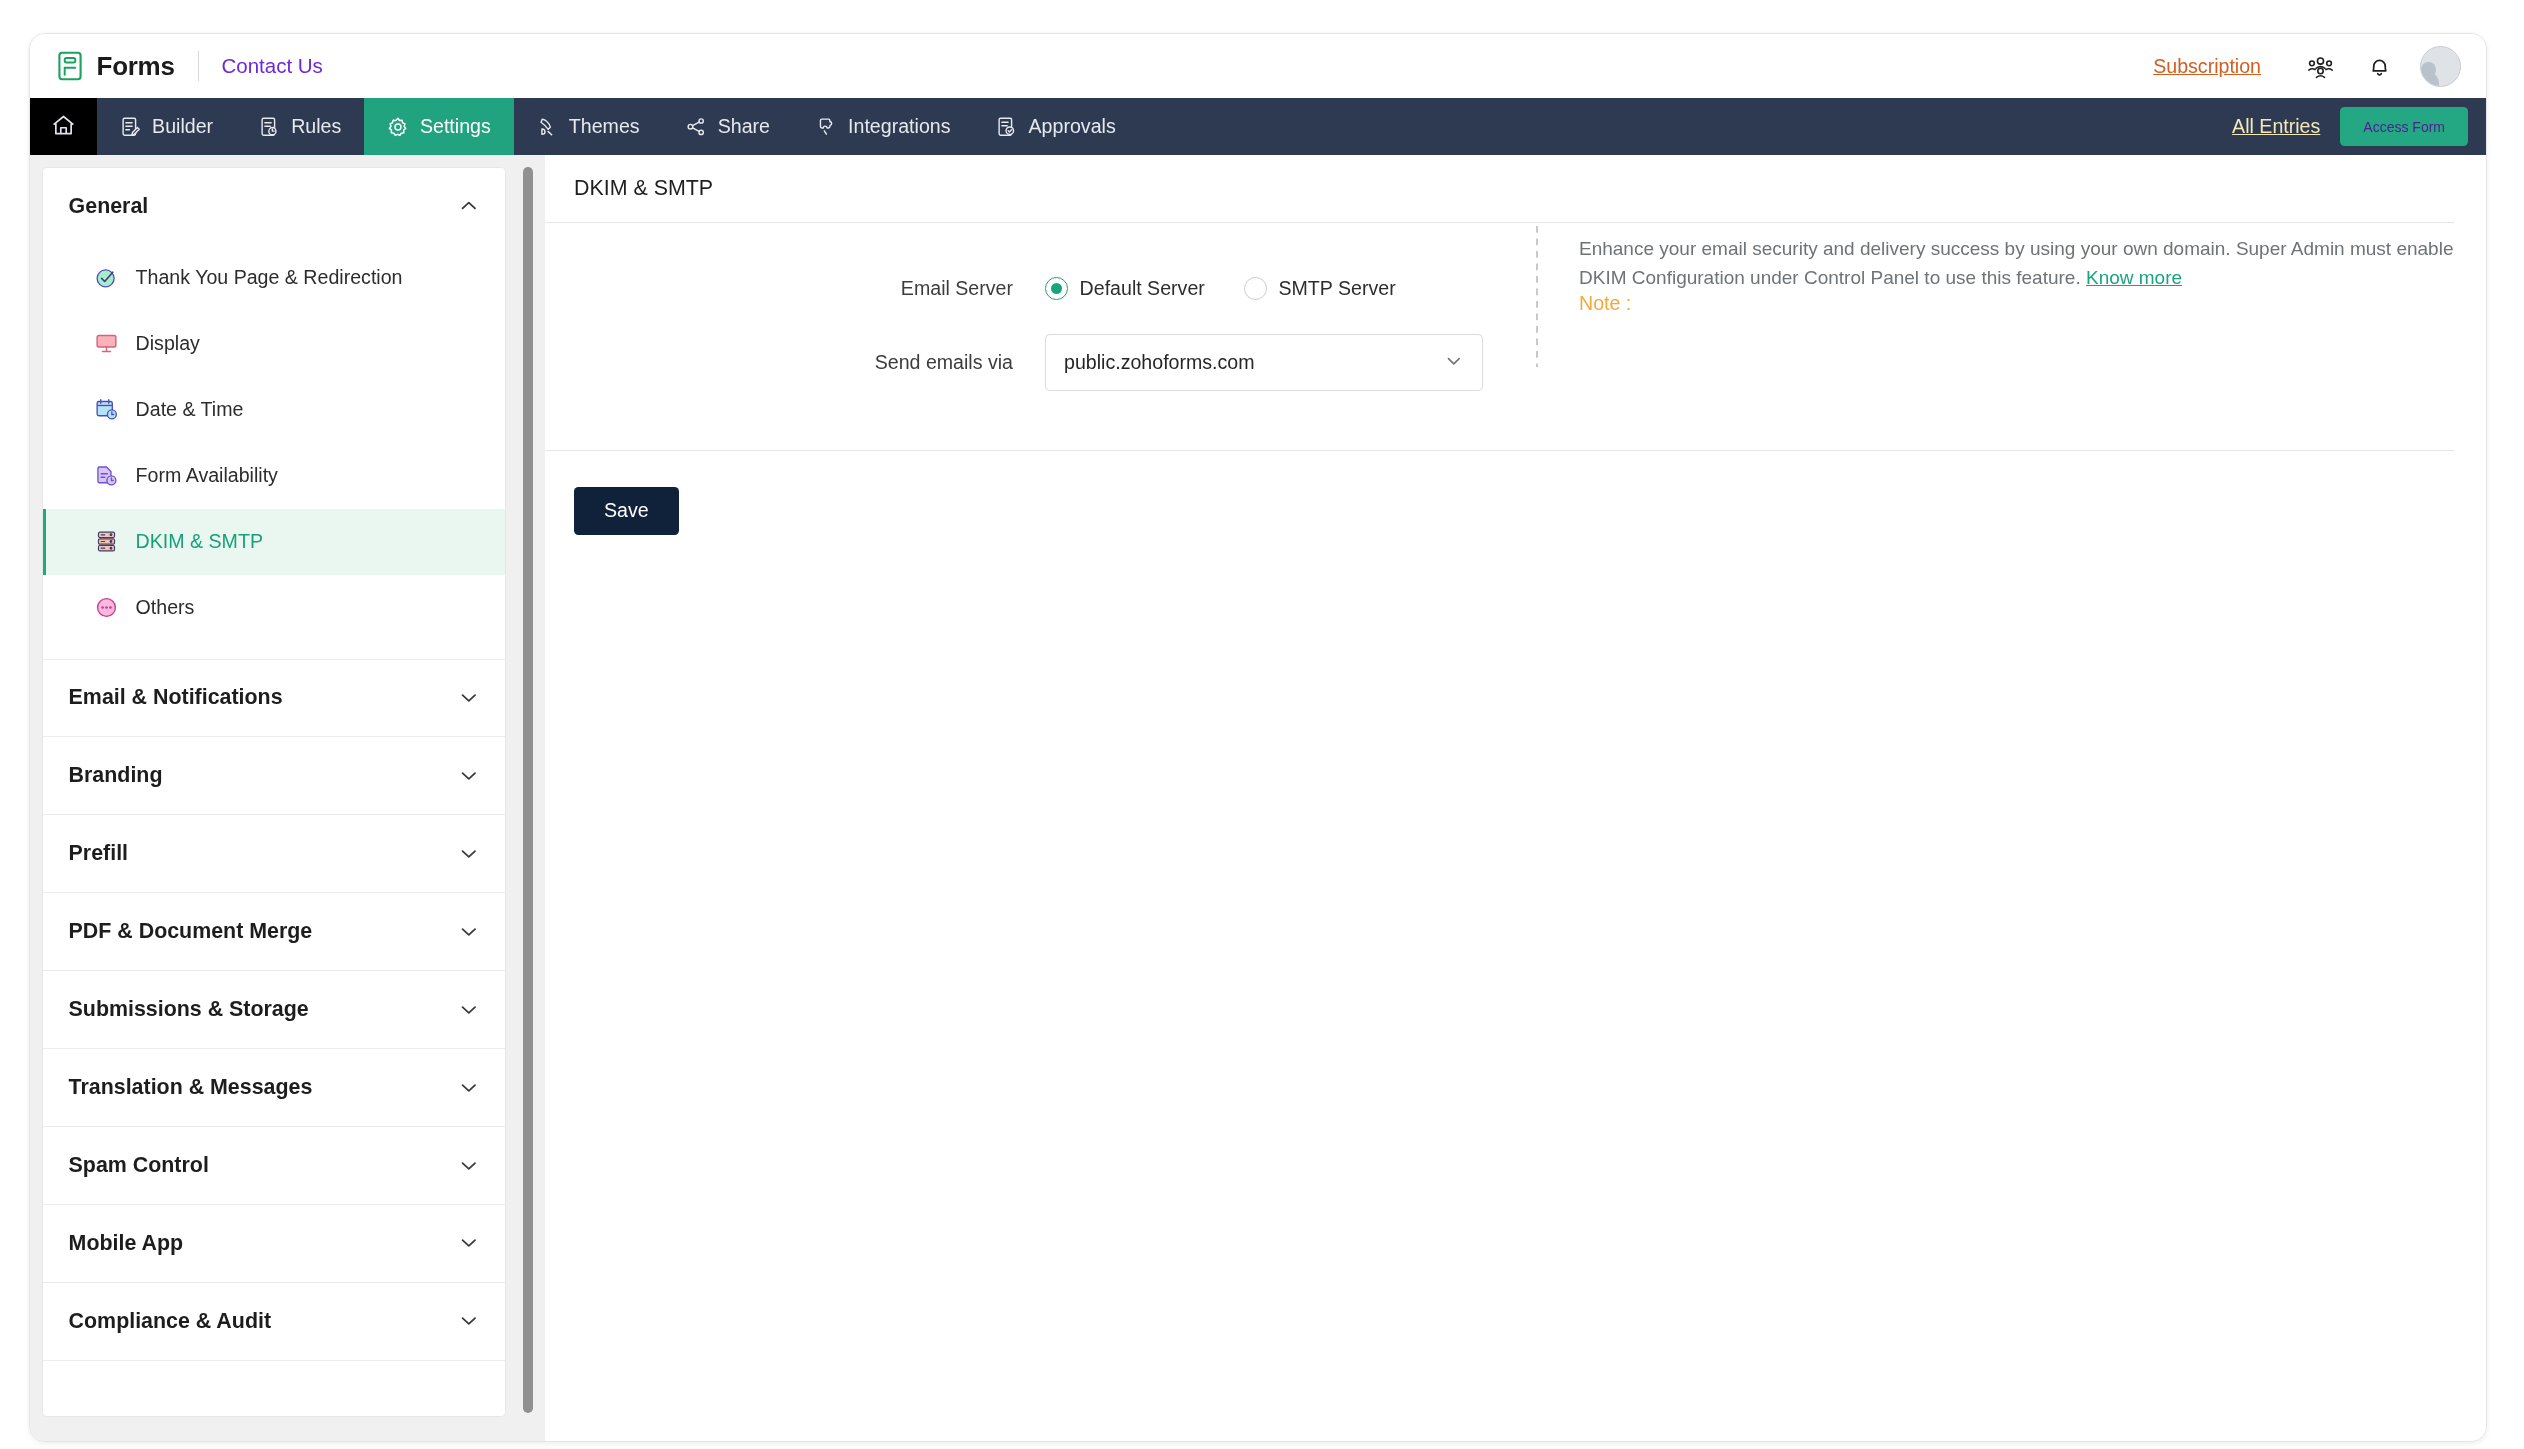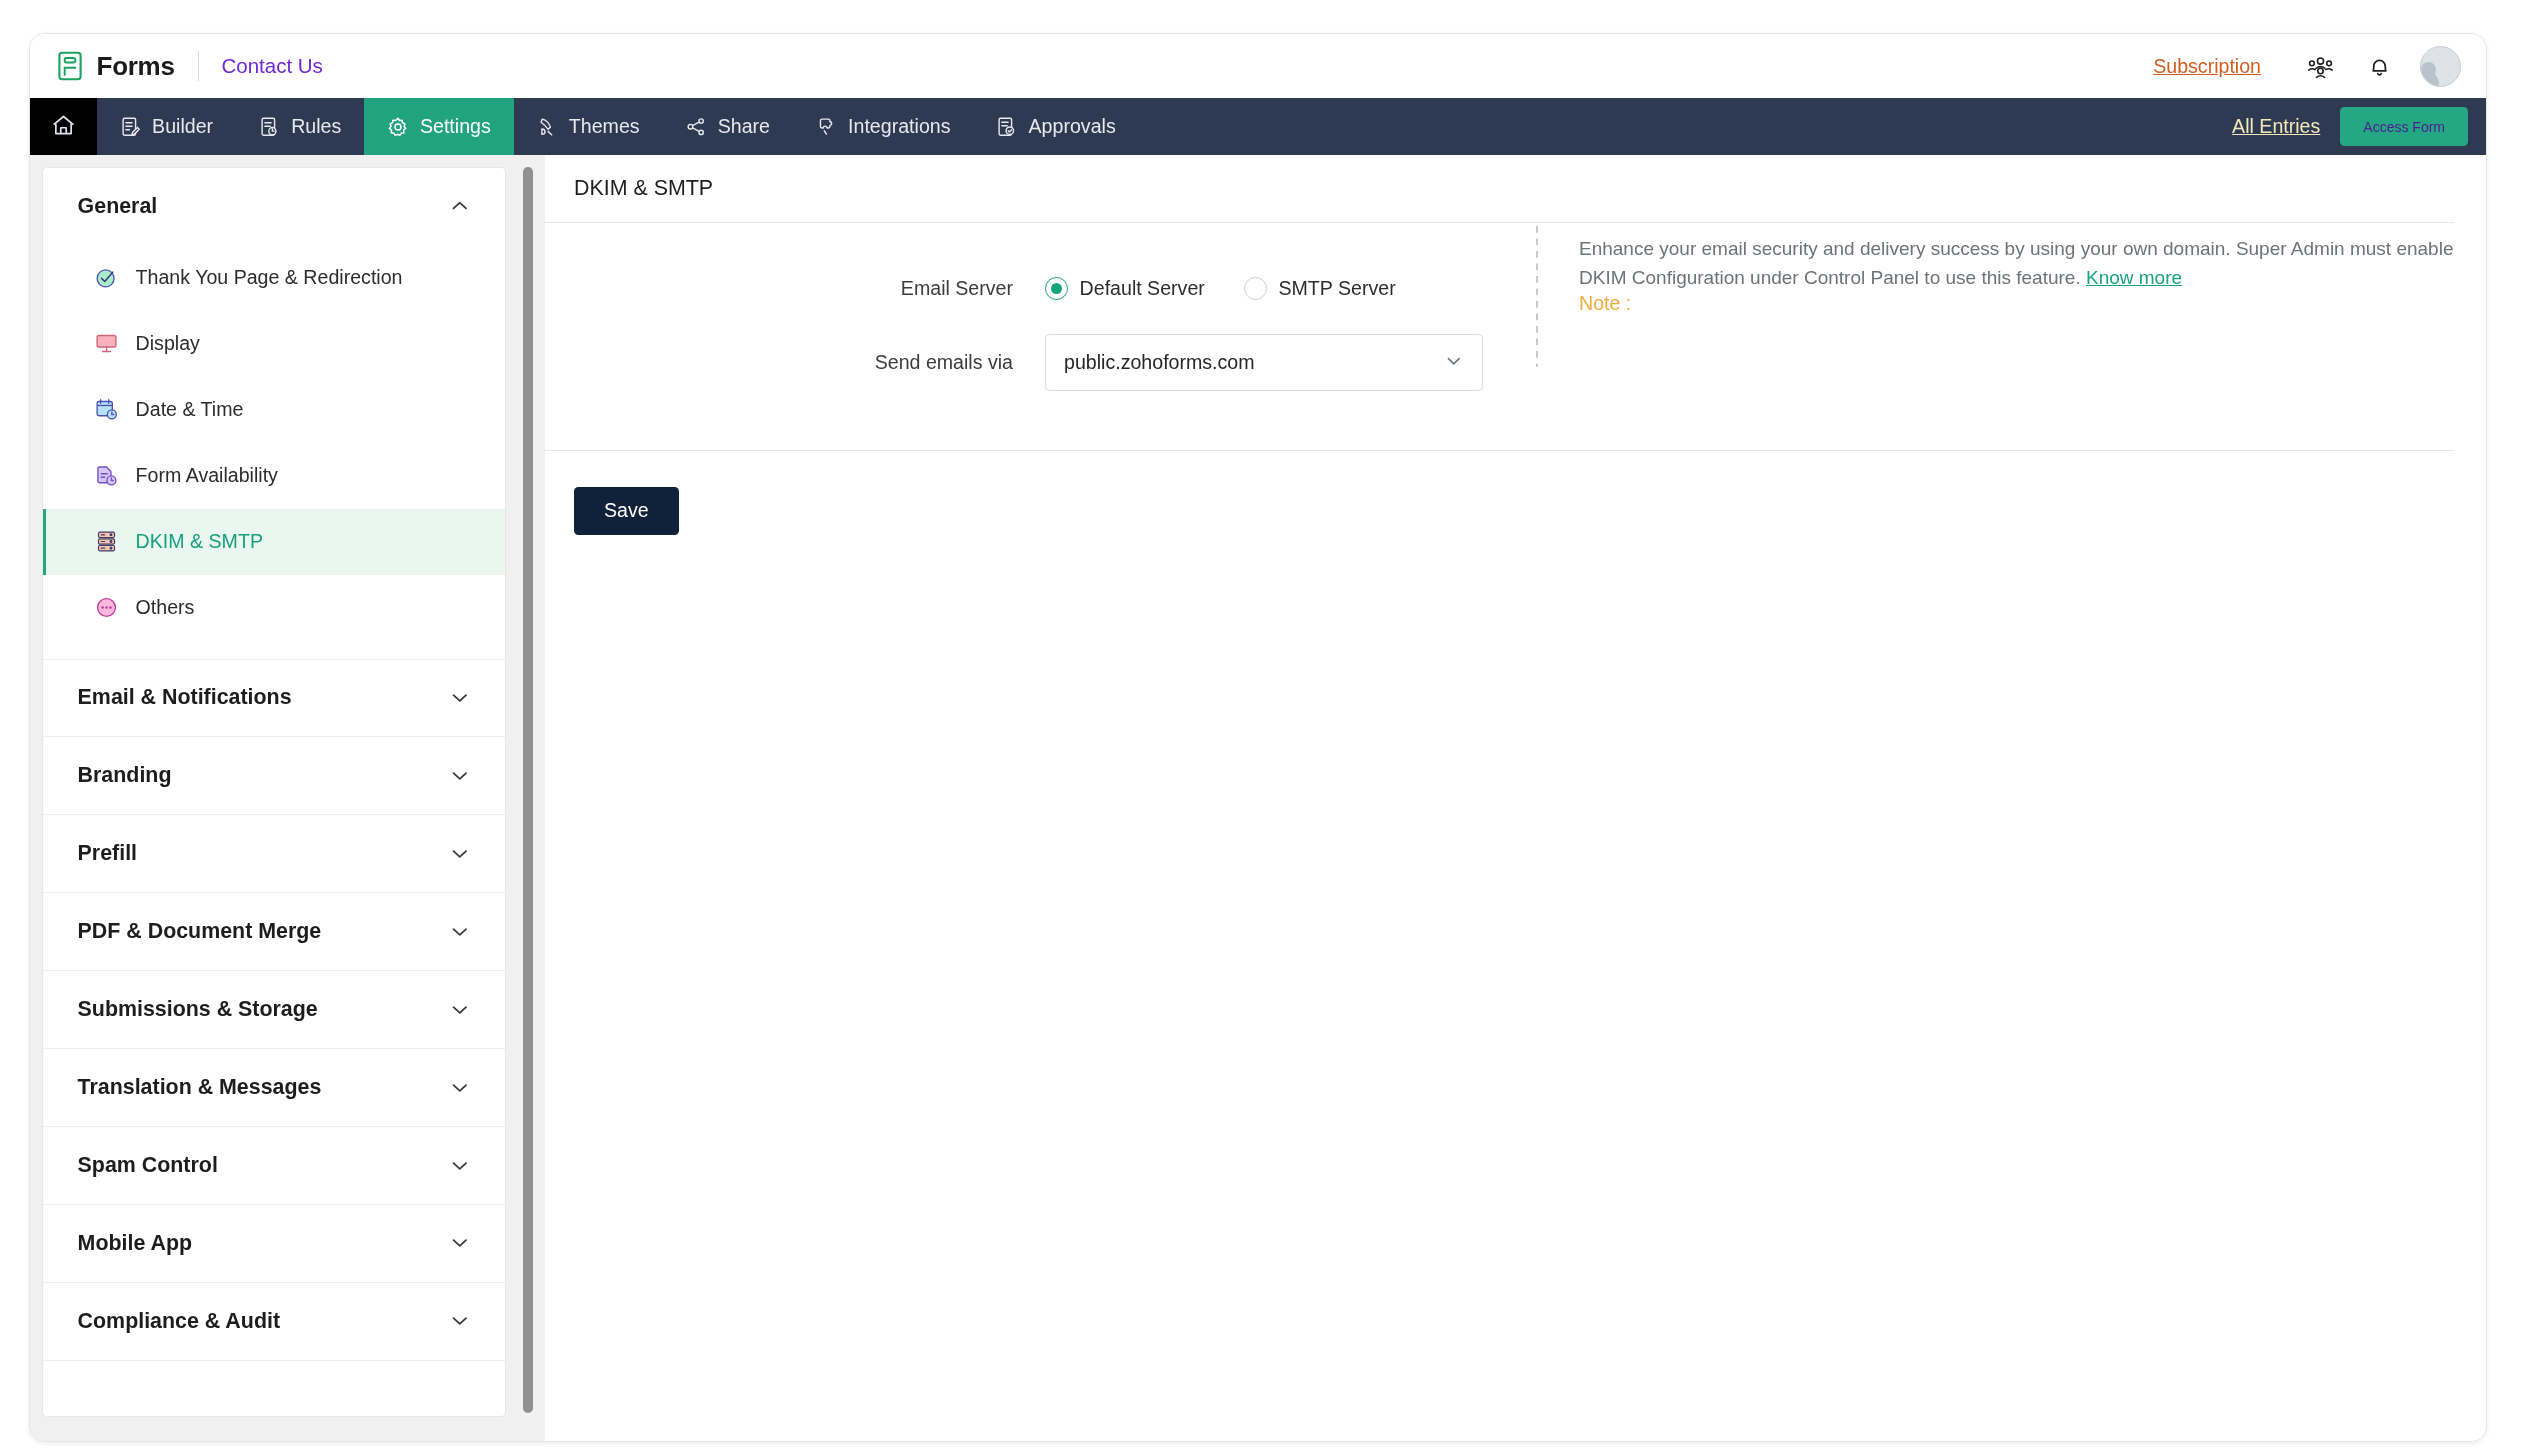--- a/index.html
+++ b/index.html
@@ -97,21 +97,21 @@
   #sidebar {
     position: absolute; left: 11.6px; top: 11.6px;
     width: 464px; height: 1250px;
     background: #ffffff;
     border: 0.9px solid #e6e6e6;
     border-radius: 4.5px;
     overflow: hidden;
   }
   .sidebar-section-header {
     display: flex; align-items: center; justify-content: space-between;
-    padding: 0 35px; height: 77px; cursor: pointer;
+    padding: 0 26px; height: 77px; cursor: pointer;
   }
   .sidebar-section-title { font-size: 21.4px; font-weight: bold; color: #1d1d1d; }
   .chev { width: 19.6px; height: 19.6px; }
   .sidebar-sub-items { padding-bottom: 18px; }
   .sidebar-item {
     display: flex; align-items: center; gap: 17px;
     height: 66px; padding-left: 48px; cursor: pointer;
     border-left: 3.6px solid transparent;
   }
   .sidebar-item.active {

